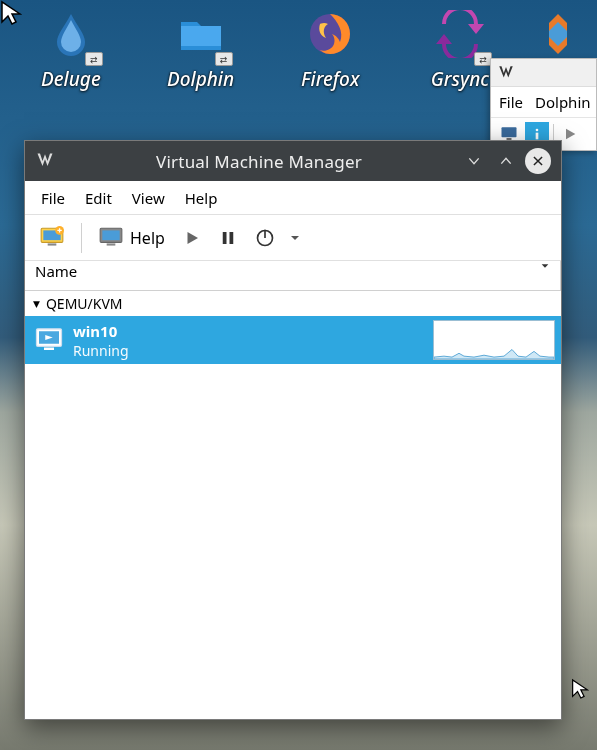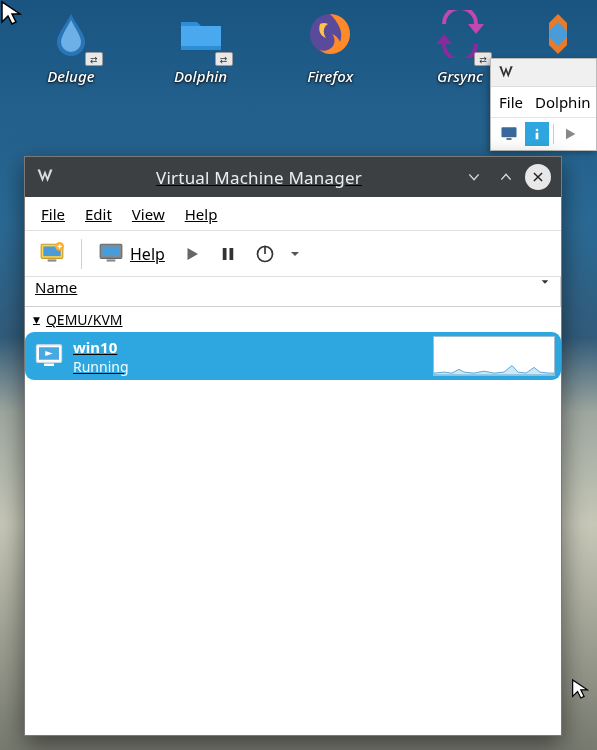--- a/index.html
+++ b/index.html
@@ -3,31 +3,31 @@
 <meta charset="utf-8">
 <style>
 * { box-sizing: border-box; margin: 0; padding: 0; font-family: "Noto Sans", "DejaVu Sans", sans-serif; }
 body { width: 597px; height: 750px; overflow: hidden; position: relative; background: linear-gradient(180deg,#1a5582 0%,#2b6a95 30%,#325c7b 45%,#9fa8a0 55%,#c7c8b8 70%,#777a6f 100%); }
 
 
 .desktop { position: absolute; top: 0; left: 0; right: 0; height: 140px; display: flex; gap: 48px; padding: 10px 30px 0 30px; }
 .dicon { width: 90px; display: flex; flex-direction: column; align-items: center; cursor: pointer; }
 .dicon .pic { width: 48px; height: 48px; position: relative; display: flex; align-items: center; justify-content: center; }
 .dicon .badge { position: absolute; right: -8px; bottom: -8px; width: 18px; height: 14px; background:#e8e8e8; border:1px solid #999; border-radius:2px; display:flex; align-items:center; justify-content:center; font-size:9px; color:#333; }
-.dicon .label { margin-top: 8px; color: #fff; font-style: italic; font-size: 15px; font-weight: 500; text-shadow: 0 1px 3px rgba(0,0,0,.8), 0 0 2px rgba(0,0,0,.9); }
+.dicon .label { margin-top: 8px; color: #fff; font-style: italic; font-size: 19px; font-weight: 500; text-shadow: 0 1px 3px rgba(0,0,0,.8), 0 0 2px rgba(0,0,0,.9); }
 
 
 .miniwin { position:absolute; top:58px; right:0; width:107px; background:#fff; border:1px solid #bbb; box-shadow:-2px 2px 6px rgba(0,0,0,.3); }
 .miniwin .mtitle { height:28px; background:#f0f0f0; border-bottom:1px solid #ddd; display:flex; align-items:center; padding-left:6px; }
 .miniwin .mmenu { padding:5px 8px; display:flex; gap:12px; font-size:15px; background:#fff; border-bottom:1px solid #e5e5e5; }
 .miniwin .mtool { padding:4px 6px; display:flex; gap:4px; align-items:center; background:#fff; }
 .miniwin .mtool .tbtn { width:24px; height:24px; display:flex; align-items:center; justify-content:center; }
 
 
-.window { position: absolute; top: 156px; left: 24px; width: 538px; height: 580px; background: #fff; border: 1px solid #7a7a7a; box-shadow: 0 8px 24px rgba(0,0,0,.5); display: flex; flex-direction: column; text-decoration: underline; }
+.window { position: absolute; top: 140px; left: 24px; width: 538px; height: 580px; background: #fff; border: 1px solid #7a7a7a; box-shadow: 0 8px 24px rgba(0,0,0,.5); display: flex; flex-direction: column; }
 .titlebar { height: 40px; background: #3c4043; color: #eee; display: flex; align-items: center; padding: 0 10px; }
 .titlebar .appicon { width: 20px; height: 20px; margin-right: 8px; }
 .titlebar .title { flex: 1; text-align: center; font-size: 17px; font-weight: 400; letter-spacing: .2px; }
 .titlebar .winbtn { width: 26px; height: 26px; margin-left: 6px; display: flex; align-items: center; justify-content: center; cursor: pointer; border-radius: 13px; }
 .titlebar .winbtn.close { background:#e8e8e8; color:#222; }
 
 .menubar { height: 34px; background: #fff; display: flex; align-items: center; padding: 0 8px; gap: 4px; border-bottom: 1px solid #e0e0e0; }
 .menubar .mitem { padding: 4px 8px; font-size: 15px; cursor: pointer; }
 
 .toolbar { height: 46px; background: #fff; display: flex; align-items: center; padding: 0 8px; gap: 6px; border-bottom: 1px solid #e0e0e0; }
@@ -37,21 +37,21 @@
 
 .headers { height: 30px; display: flex; align-items: stretch; border-bottom: 1px solid #d0d0d0; background: #fff; }
 .headers .hcol { display: flex; align-items: flex-start; padding: 0 10px; font-size: 15px; border-right: 1px solid #d0d0d0; }
 .headers .hcol.name { flex: 1; justify-content: space-between; }
 .headers .hcol.cpu { width: 130px; border-right:none; }
 
 .tree { flex: 1; background: #fff; overflow: auto; }
 .conn { display: flex; align-items: center; gap: 6px; padding: 3px 6px 3px 8px; font-size: 14px; cursor: pointer; }
 .conn .tri { font-size: 9px; }
 
-.vmrow { display: flex; align-items: stretch; background: #2ea7e0; color: #fff; height: 48px; cursor: pointer; border-radius: 9px; }
+.vmrow { display: flex; align-items: stretch; background: #2ea7e0; color: #fff; height: 48px; cursor: pointer; }
 .vmrow .vmicon { width: 48px; display: flex; align-items: center; justify-content: center; }
 .vmrow .vmtext { flex: 1; display: flex; flex-direction: column; justify-content: center; }
 .vmrow .vmname { font-weight: bold; font-size: 15px; }
 .vmrow .vmstate { font-size: 14px; opacity:.95; }
 .vmrow .graph { width: 122px; margin: 4px 6px 4px 0; background: #fff; border: 1px solid #9bbed3; position: relative; }
 .vmrow .graph svg { position:absolute; bottom:0; left:0; width:100%; height:100%; }
 
 .cursor { position:absolute; top:0; left:0; pointer-events:none; }
 .cursor2 { position:absolute; bottom:50px; right:8px; pointer-events:none; }
 

